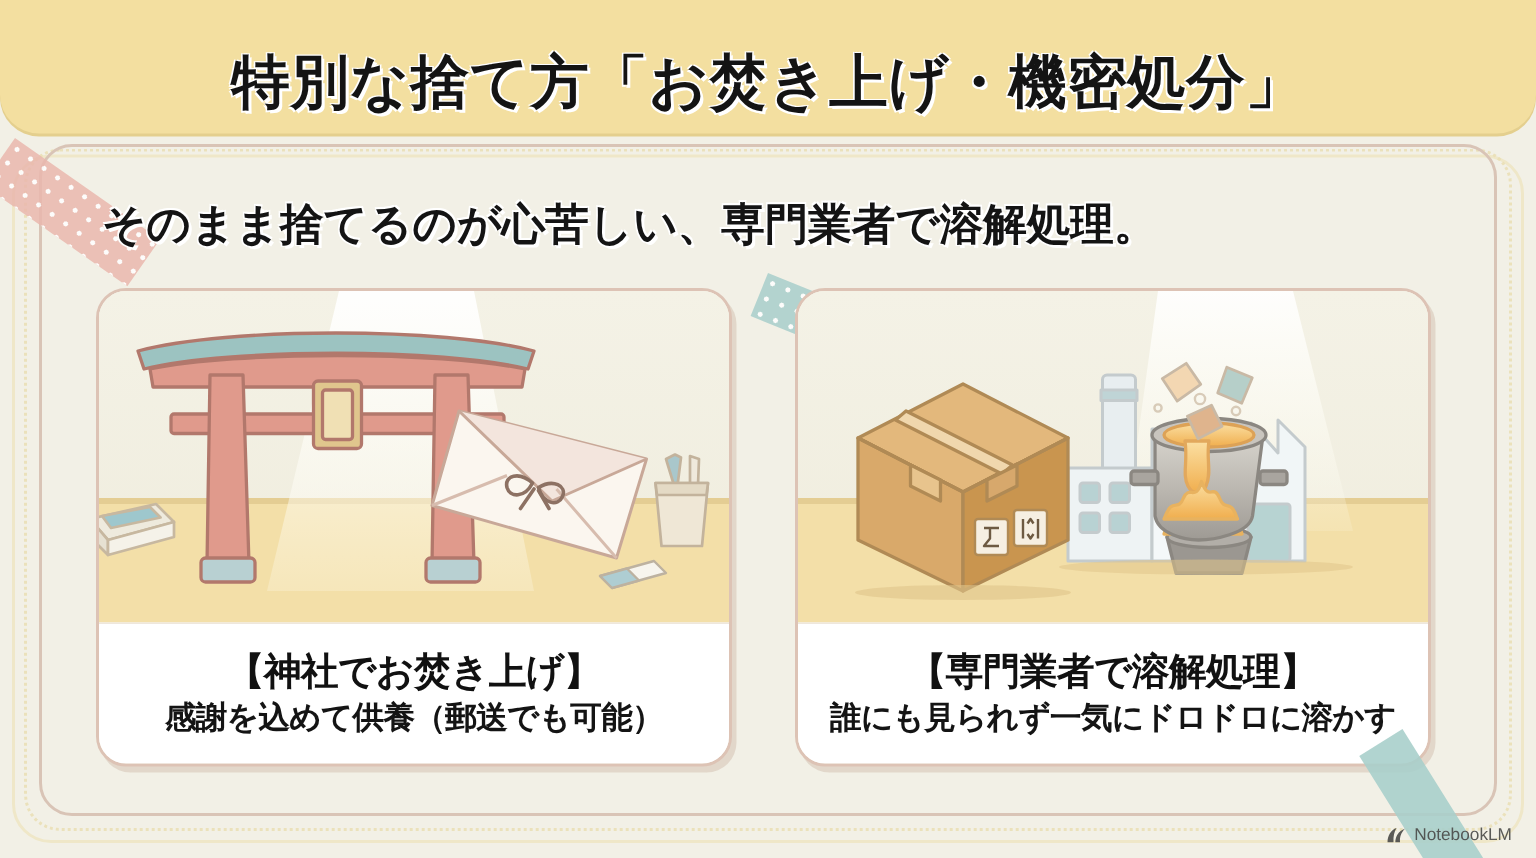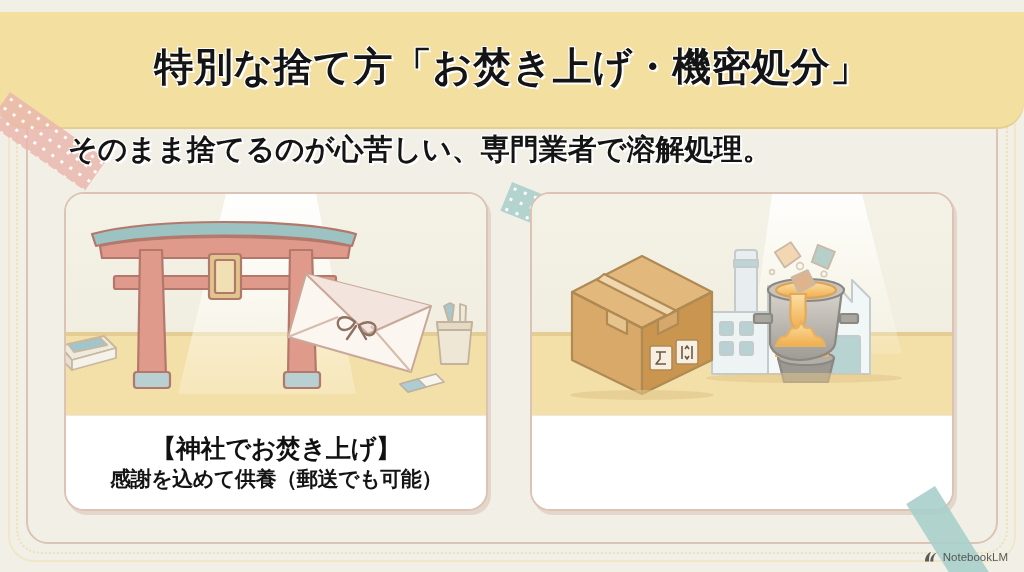--- a/index.html
+++ b/index.html
@@ -20,21 +20,21 @@
     position:absolute;left:16px;top:99px;right:16px;bottom:18px;
     border:2px dotted #eadfb4;border-radius:24px;opacity:.85;pointer-events:none;
   }
   .frame-inner{
     position:absolute;left:26px;top:96px;right:26px;bottom:28px;
     border:2.5px solid #d9c4b6;border-radius:22px;pointer-events:none;
   }
 
   
   .header{
-    position:absolute;left:0;top:12px;width:1024px;height:115px;
+    position:absolute;left:0;top:0;width:1024px;height:89px;
     background:#f3dfa0;
     border-bottom-left-radius:26px;border-bottom-right-radius:26px;
     box-shadow:0 2px 0 #e4cf8e;
   }
   .header-title{
     position:absolute;left:0;right:0;top:28px;
     text-align:center;
     font-size:39px;font-weight:bold;letter-spacing:.5px;
     color:#141414;
     text-shadow:2px 2px 0 #ffffff, -1px -1px 0 #ffffff, 1px -1px 0 #ffffff, -1px 1px 0 #ffffff;
@@ -294,20 +294,22 @@
             <path d="M124,158 l10,0 M128,158 l0,7 l-4,5 l10,0"></path>
             <path d="M150,152 l0,13 M160,152 l0,13 M153,155 l2,-3 l2,3 M153,162 l2,3 l2,-3"></path>
           </g>
         </g>
 
         <ellipse cx="110" cy="201" rx="72" ry="5" fill="#e0c58b" opacity=".6"></ellipse>
         <ellipse cx="272" cy="184" rx="98" ry="5" fill="#e0c58b" opacity=".55"></ellipse>
       </svg>
     </div>
     <div class="caption">
+      <div class="cap-title">【専門業者で溶解処理】</div>
+      <div class="cap-sub">誰にも見られず一気にドロドロに溶かす</div>
     </div>
   </div>
 
   <div class="tape tape-teal-br"></div>
 
   <div class="watermark">
     <svg width="14" height="12" viewBox="0 0 14 12">
       <path d="M1,10.5 C1,6 3.5,2 7,1 C5.5,3.5 4.8,6.5 5,10.5 Z" fill="#4a4a48"></path>
       <path d="M6.2,10.5 C6.4,6.5 8,3.5 12.8,1.4 C10,4.2 9,7 9.4,10.5 Z" fill="#4a4a48"></path>
     </svg>

